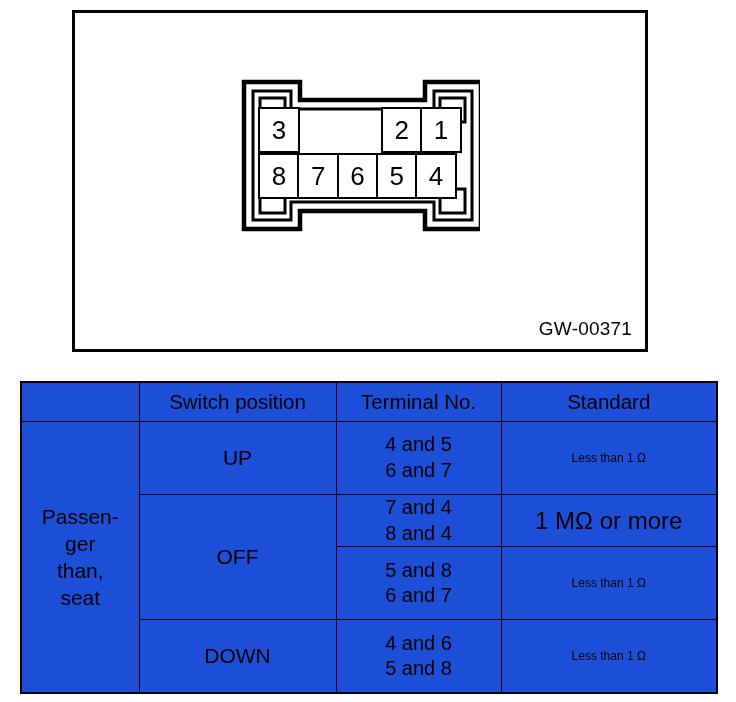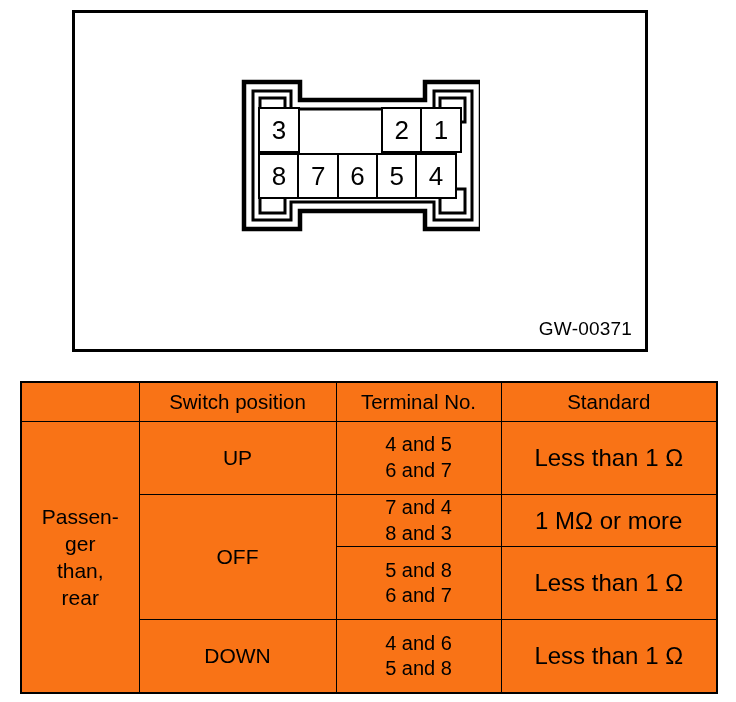--- a/index.html
+++ b/index.html
@@ -44,40 +44,40 @@
   #fig-code{
     position:absolute;right:13px;bottom:9px;
     font-size:19px;letter-spacing:0.2px;white-space:nowrap;
   }
 
   
   #spec-table{
     position:absolute;left:20px;top:381px;
     width:696px;height:309px;
     border-collapse:collapse;table-layout:fixed;
-    background:#f97316;
+    background:#1d4ed8;
   }
   #spec-table td,#spec-table th{
     border:1.6px solid #000;
     text-align:center;vertical-align:middle;
     font-weight:normal;padding:0;
   }
   #spec-table{border:2.6px solid #000;}
   .col-label{width:118px;}
   .col-switch{width:197px;}
   .col-term{width:165px;}
   .col-std{width:216px;}
 
   th{font-size:20.5px;height:38px;}
   td{font-size:21px;}
 
   .cell-label{font-size:21px;line-height:1.30;}
   .cell-switch{font-size:21px;}
   .cell-term{font-size:20px;line-height:1.28;margin-left:40px;}
-  .cell-std{font-size:24px;white-space:nowrap;}
+  .cell-std{font-size:12px;white-space:nowrap;}
   .bold-std{font-weight:bold;font-size:24px;white-space:nowrap;}
 </style>
 </head>
 <body>
 
 <div id="figure-panel">
 
   <div id="connector">
     <svg width="240" height="155" viewBox="0 0 240 155">
 
@@ -131,35 +131,35 @@
       <th>Standard</th>
     </tr>
   </thead>
   <tbody>
 
     <tr>
       <td class="cell-label" rowspan="4">
         <span>Passen-</span><br>
         <span>ger</span><br>
         <span>than,</span><br>
-        <span>rear</span>
+        <span>seat</span>
       </td>
       <td class="cell-switch" style="height:72px">UP</td>
       <td class="cell-term">
         <span>4 and 5</span><br>
         <span>6 and 7</span>
       </td>
       <td class="cell-std">Less than 1 Ω</td>
     </tr>
 
     <tr>
       <td class="cell-switch" rowspan="2" style="height:72px">OFF</td>
       <td class="cell-term">
         <span>7 and 4</span><br>
-        <span>8 and 3</span>
+        <span>8 and 4</span>
       </td>
       <td class="bold-std">1 MΩ or more</td>
     </tr>
 
     <tr>
       <td class="cell-term" style="height:72px">
         <span>5 and 8</span><br>
         <span>6 and 7</span>
       </td>
       <td class="cell-std">Less than 1 Ω</td>

